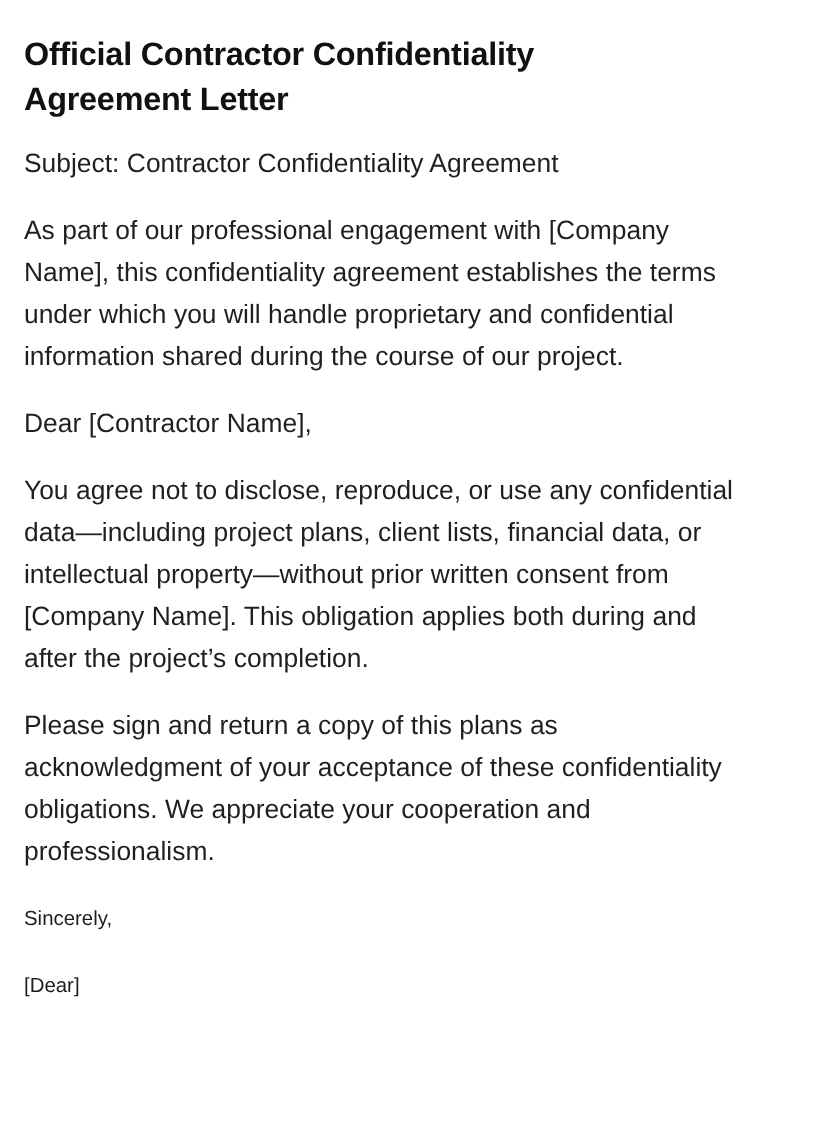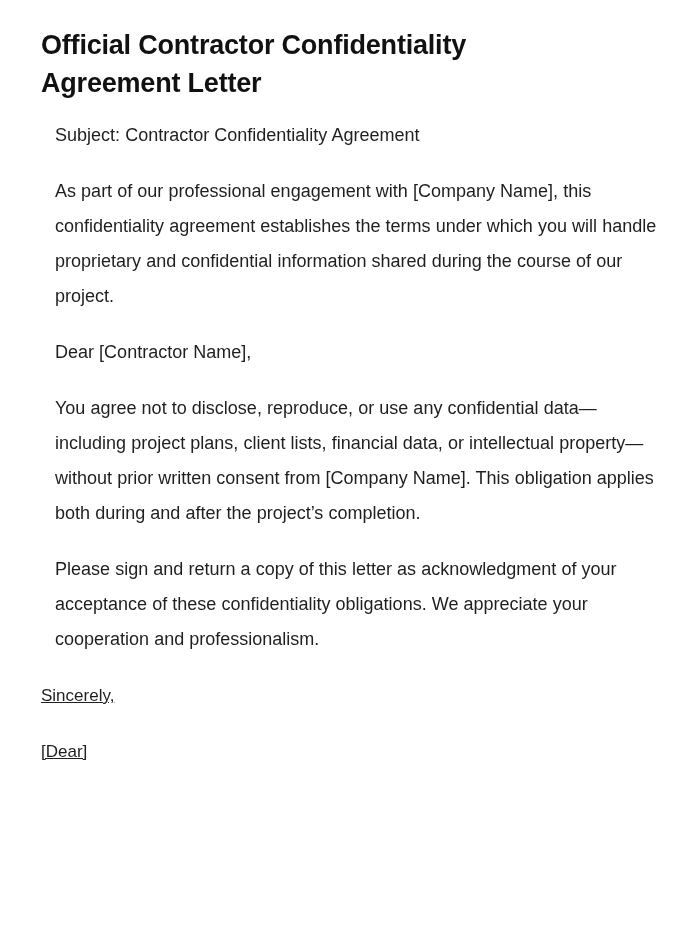--- a/index.html
+++ b/index.html
@@ -13,72 +13,71 @@
     overflow: hidden;
     font-family: "Liberation Sans", "DejaVu Sans", sans-serif;
     color: #1c1c1c;
     -webkit-font-smoothing: antialiased;
   }
   .page {
     box-sizing: border-box;
     width: 700px;
     min-height: 951px;
     background: #ffffff;
-    padding: 26px 40px 0 41px;
+    padding: 26px 40px 0 20px;
   }
   .doc-title {
     margin: 0 0 0 0;
     font-size: 27px;
     line-height: 38px;
     font-weight: 700;
     letter-spacing: -0.2px;
     color: #111111;
     max-width: 560px;
   }
   .body-block {
     margin-top: 16px;
   }
   .para {
-    margin: 0 0 21px 14px;
-    font-size: 18px;
+    margin: 0 0 21px 0;
+    font-size: 22px;
     line-height: 35px;
     font-weight: 400;
     color: #1f1f1f;
     max-width: 604px;
     word-spacing: 0.1px;
   }
   .para:last-child {
     margin-bottom: 0;
   }
   .sig-line {
     margin: 0 0 21px 0;
     font-size: 17px;
     line-height: 35px;
     color: #1f1f1f;
-    text-decoration: underline;
   }
 </style>
 </head>
 <body>
 
 <div class="page">
 
   <h1 class="doc-title">Official Contractor Confidentiality Agreement Letter</h1>
 
   <div class="body-block">
 
     <p class="para">Subject: Contractor Confidentiality Agreement</p>
 
     <p class="para">As part of our professional engagement with [Company Name], this confidentiality agreement establishes the terms under which you will handle proprietary and confidential information shared during the course of our project.</p>
 
     <p class="para">Dear [Contractor Name],</p>
 
     <p class="para">You agree not to disclose, reproduce, or use any confidential data—including project plans, client lists, financial data, or intellectual property—without prior written consent from [Company Name]. This obligation applies both during and after the project’s completion.</p>
 
-    <p class="para">Please sign and return a copy of this letter as acknowledgment of your acceptance of these confidentiality obligations. We appreciate your cooperation and professionalism.</p>
+    <p class="para">Please sign and return a copy of this plans as acknowledgment of your acceptance of these confidentiality obligations. We appreciate your cooperation and professionalism.</p>
 
     <p class="sig-line">Sincerely,</p>
 
 
     <p class="sig-line">[Dear]</p>
 
 
   </div>
 </div>
 

